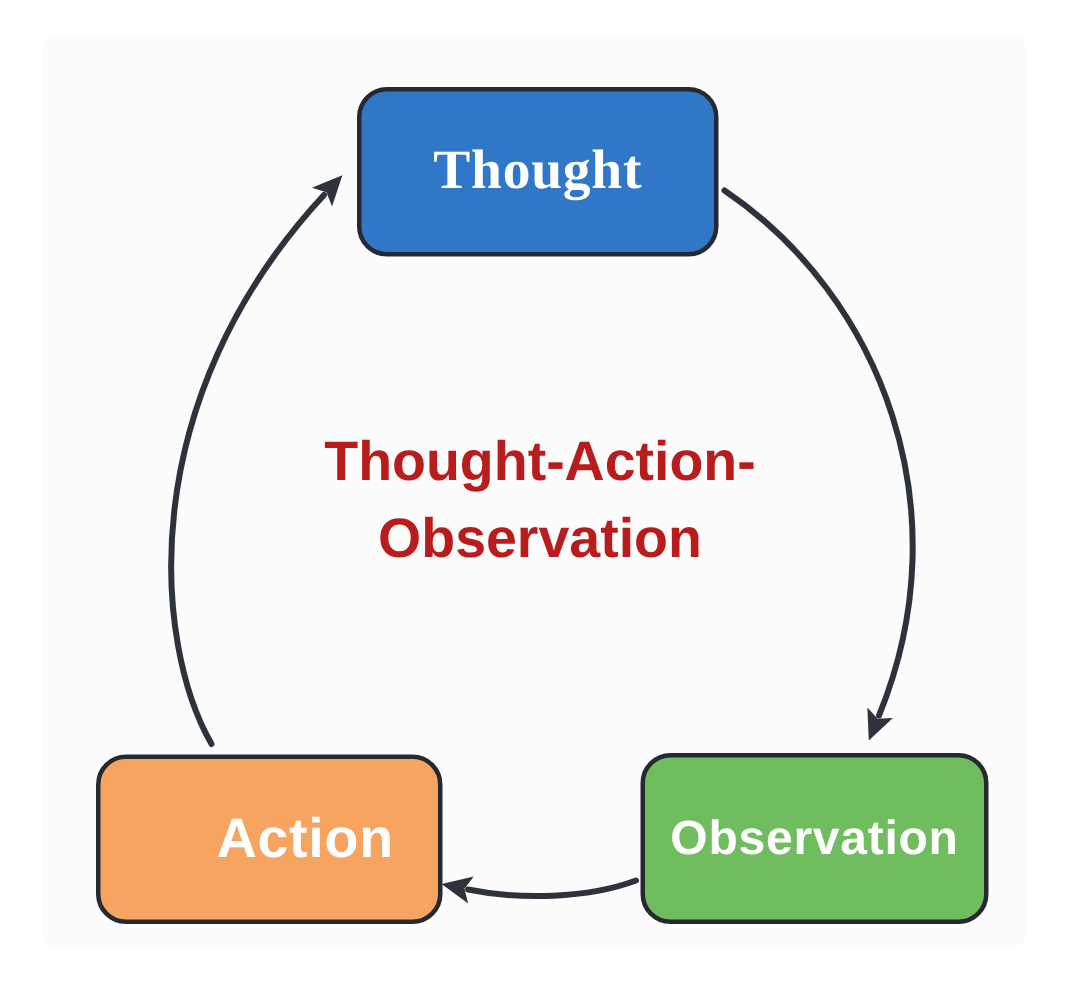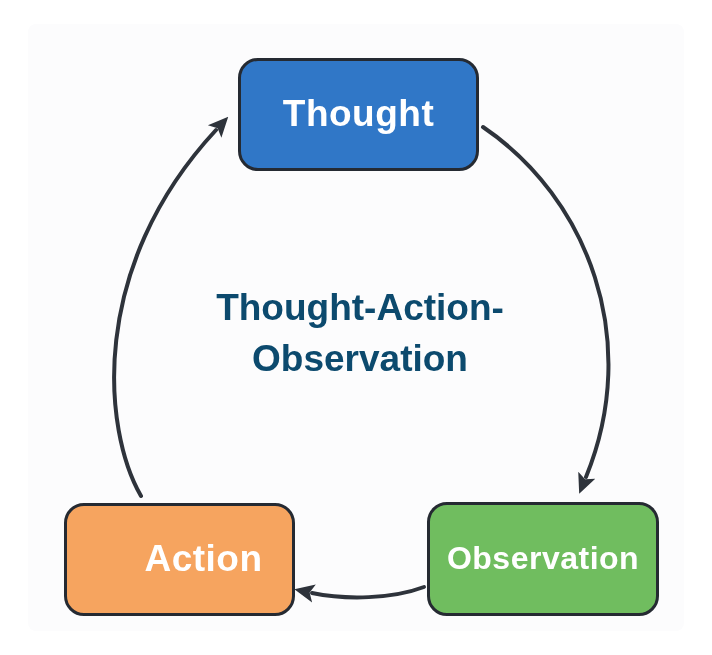--- a/index.html
+++ b/index.html
@@ -44,21 +44,21 @@
   .node .label {
     color: #ffffff;
     font-weight: 700;
     letter-spacing: 0.5px;
     line-height: 1;
     transform: translateY(-1px);
   }
   .node-thought     { left: 238px; top: 58px;  width: 241px; height: 113px; }
   .node-action      { left: 64px;  top: 503px; width: 231px; height: 113px; }
   .node-observation { left: 427px; top: 502px; width: 232px; height: 114px; }
-  .node-thought .label     { font-size: 37px; }
+  .node-thought .label     { font-size: 37px; font-family: Liberation Serif, serif; }
   .node-action .label      { font-size: 37px; }
   .node-observation .label { font-size: 32px; }
   .center-title {
     position: absolute;
     left: 152px;
     top: 282px;
     width: 416px;
     text-align: center;
     font-weight: 700;
     font-size: 37px;
@@ -89,18 +89,18 @@
   </div>
 
   <div class="node node-action" style="background-color: rgb(246, 164, 95); border-color: rgb(37, 42, 50); padding-left: 48px;">
     <span class="label" style="color: rgb(255, 255, 255);">Action</span>
   </div>
 
   <div class="node node-observation" style="background-color: rgb(112, 189, 95); border-color: rgb(37, 42, 50);">
     <span class="label" style="color: rgb(255, 255, 255);">Observation</span>
   </div>
 
-  <div class="center-title" style="color: #0c4a6e;">
+  <div class="center-title" style="color: #b91c1c;">
     <div>Thought-Action-</div>
     <div>Observation</div>
   </div>
 
 </div>
 
 </body></html>

